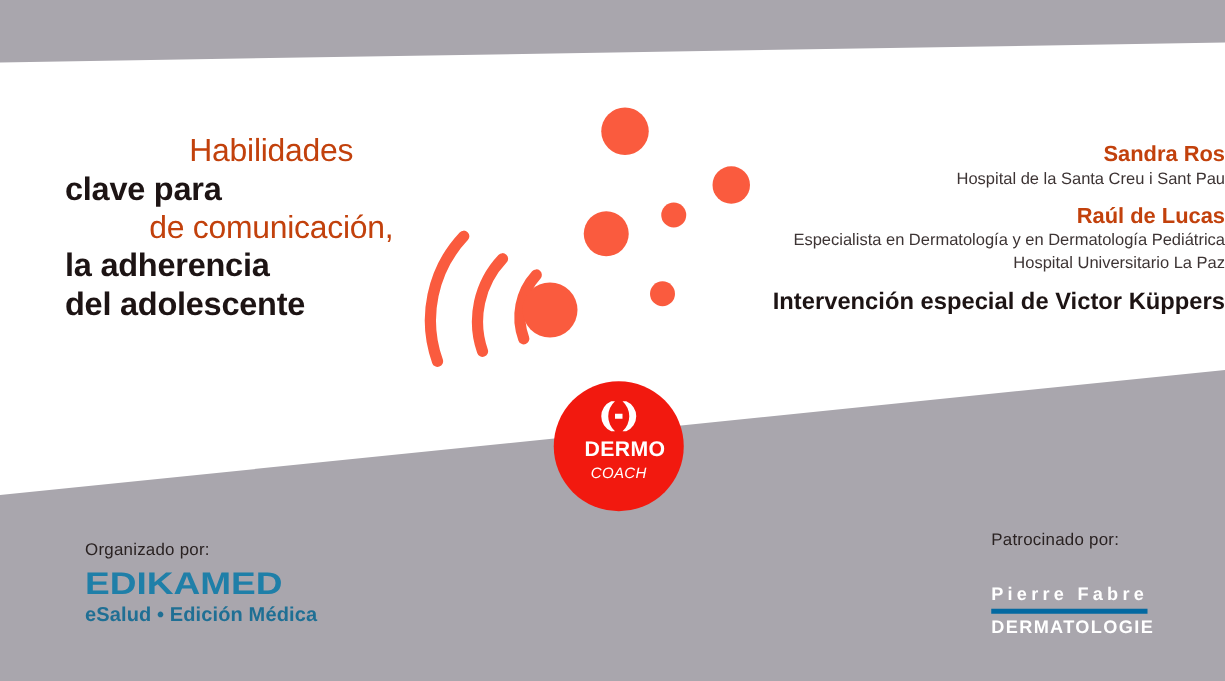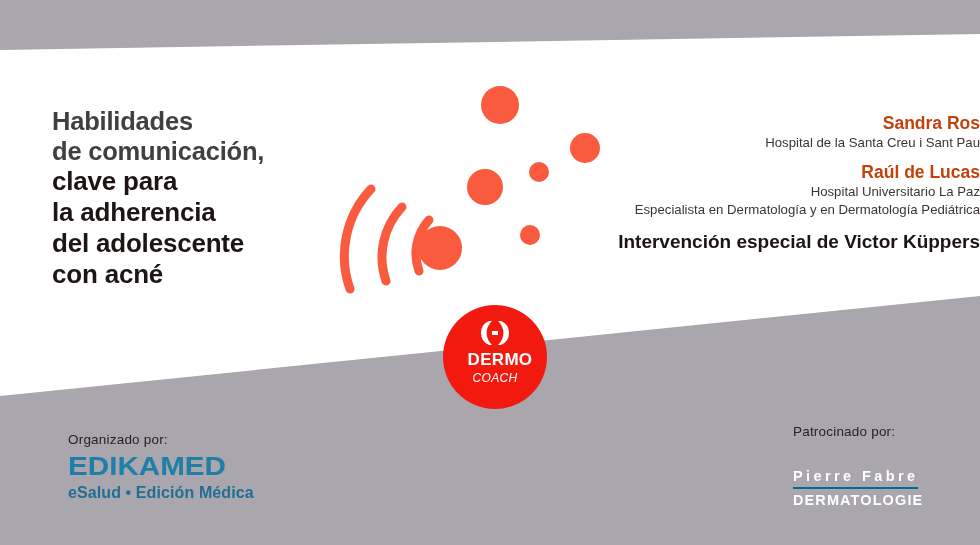--- a/index.html
+++ b/index.html
@@ -37,22 +37,23 @@
     width: 330px;
   }
   .title-line {
     font-size: 25.5px;
     line-height: 30px;
     color: #2b2222;
     letter-spacing: -0.2px;
     white-space: nowrap;
   }
   .title-line.light {
-    font-weight: 700;
-    color: #404040;
+    font-weight: 400;
+    color: #c2410c;
+    text-align: center;
   }
   .title-line.bold {
     font-weight: 700;
     color: #1d1414;
     font-size: 26px;
     line-height: 31px;
   }
 
   
   #graphic {
@@ -171,21 +172,21 @@
     left: 793px;
     top: 424px;
     width: 190px;
   }
   #pf-name {
     font-size: 14.5px;
     font-weight: 700;
     color: #ffffff;
     letter-spacing: 3.4px;
     padding-bottom: 3px;
-    border-bottom: 2px solid #0369a1;
+    border-bottom: 4px solid #0369a1;
     display: inline-block;
   }
   #pf-sub {
     margin-top: 3px;
     font-size: 14.5px;
     font-weight: 700;
     color: #ffffff;
     letter-spacing: 1.1px;
   }
   #sponsor .foot-label { margin-bottom: 28px; }
@@ -196,25 +197,24 @@
 <div id="banner">
 
   <svg class="band" viewBox="0 0 980 545" preserveAspectRatio="none" aria-hidden="true">
     <rect x="0" y="0" width="980" height="545" fill="#ffffff"></rect>
     <polygon points="0,0 980,0 980,34 0,50" fill="#a9a6ad"></polygon>
     <polygon points="0,396 980,296 980,545 0,545" fill="#a9a6ad"></polygon>
   </svg>
 
   <div id="title-block">
     <div class="title-line light">Habilidades</div>
+    <div class="title-line bold">clave para</div>
     <div class="title-line light">de comunicación,</div>
-    <div class="title-line bold">clave para</div>
     <div class="title-line bold">la adherencia</div>
     <div class="title-line bold">del adolescente</div>
-    <div class="title-line bold">con acné</div>
   </div>
 
   <svg id="graphic" viewBox="0 0 300 250" aria-hidden="true">
     <g fill="none" stroke="#FA5B3E" stroke-width="9" stroke-linecap="round">
       <path d="M 41 119 A 98 98 0 0 0 20 219"></path>
       <path d="M 72 137 A 73 73 0 0 0 56 211"></path>
       <path d="M 99 150 A 50 50 0 0 0 89 201"></path>
     </g>
     <g fill="#FA5B3E">
       <circle cx="110" cy="178" r="22"></circle>
@@ -227,22 +227,22 @@
   </svg>
 
   <div id="speakers">
     <div>
       <div class="sp-name">Sandra Ros</div>
       <div class="sp-sub">Hospital de la Santa Creu i Sant Pau</div>
     </div>
     <div class="sp-gap"></div>
     <div>
       <div class="sp-name">Raúl de Lucas</div>
+      <div class="sp-sub">Especialista en Dermatología y en Dermatología Pediátrica</div>
       <div class="sp-sub">Hospital Universitario La Paz</div>
-      <div class="sp-sub">Especialista en Dermatología y en Dermatología Pediátrica</div>
     </div>
     <div class="sp-special">Intervención especial de Victor Küppers</div>
   </div>
 
   <div id="dermocoach">
     <div id="dc-circle"></div>
     <svg id="dc-mark" viewBox="0 0 38 28" aria-hidden="true">
       <path d="M 16 2 A 16 16 0 0 0 16 26 L 13 26 A 13 13 0 0 1 13 2 Z" fill="#ffffff"></path>
       <path d="M 22 2 A 16 16 0 0 1 22 26 L 25 26 A 13 13 0 0 0 25 2 Z" fill="#ffffff"></path>
       <rect x="16" y="12" width="6" height="4" fill="#ffffff"></rect>

